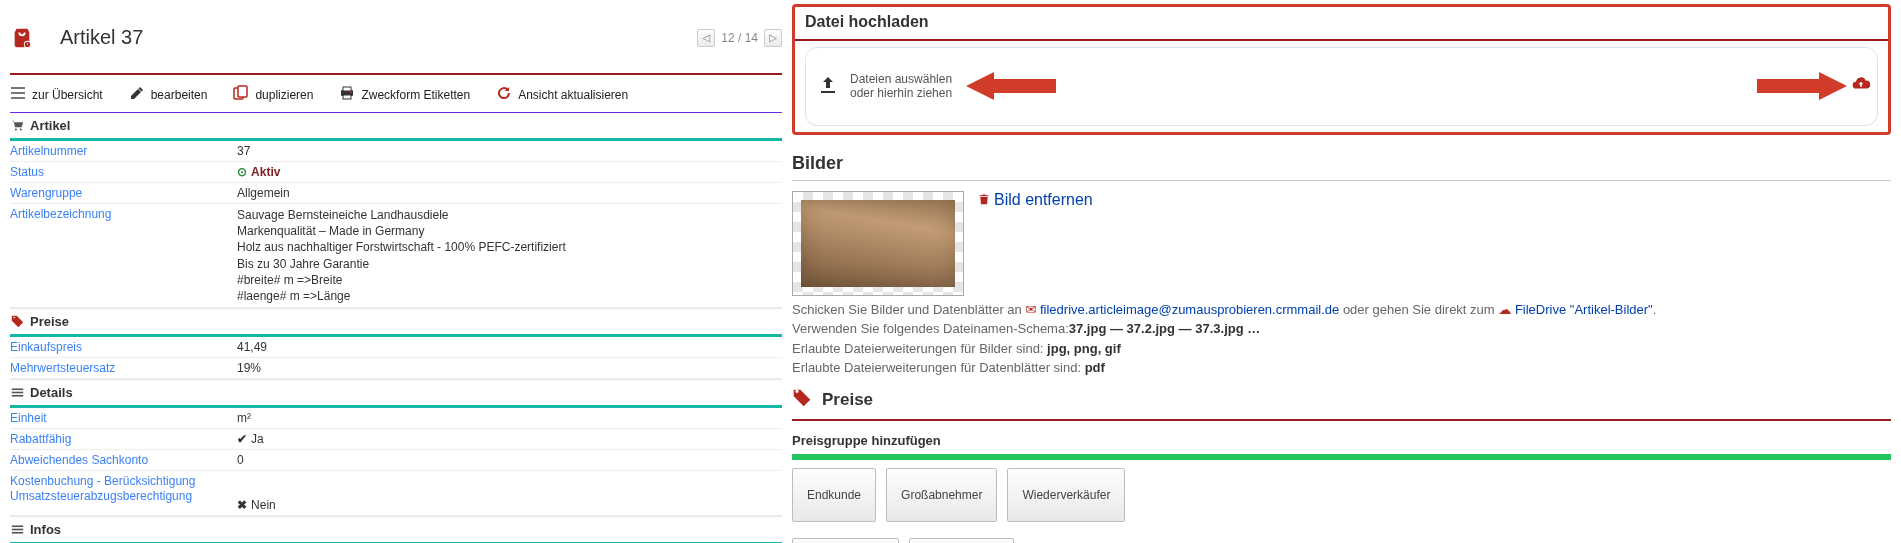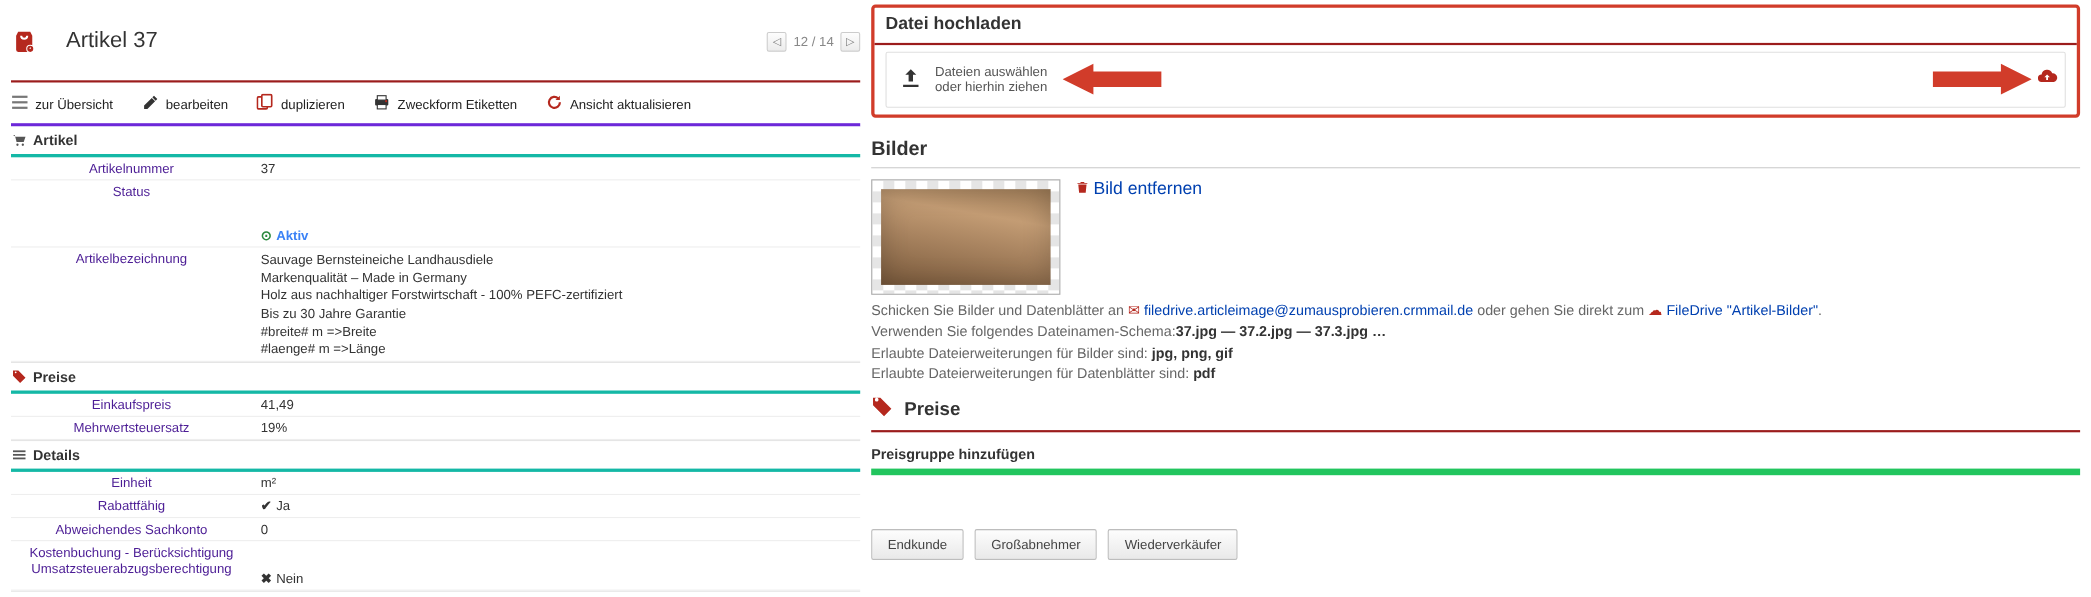--- a/index.html
+++ b/index.html
@@ -11,47 +11,47 @@
 
   
   .title-row { display:flex; align-items:center; padding:4px 0 8px 0; }
   .title-row .icon { width:24px; height:24px; margin-right:10px; display:flex; align-items:center; justify-content:center;}
   .title-row h1 { font-size:20px; font-weight:normal; margin:16px; flex:1; }
   .pager { display:flex; align-items:center; gap:6px; color:#888; font-size:12px; }
   .pager-btn { width:18px; height:18px; border:1px solid #ccc; background: linear-gradient(#fdfdfd,#ececec); border-radius:2px; display:flex; align-items:center; justify-content:center; color:#777; cursor:pointer; font-size:10px;}
   .red-hr { border:none; border-top:2px solid #9b1c1c; margin:0 0 4px 0; }
 
   
-  .toolbar { display:flex; align-items:center; gap:26px; padding:6px 0 8px 0; border-bottom:3px solid #6d28d9; }
+  .toolbar { display:flex; align-items:center; gap:26px; padding:6px 0 8px 0; border-bottom:1px solid #6d28d9; }
   .tool { display:flex; align-items:center; gap:6px; cursor:pointer; color:#222; }
   .tool svg, .tool .glyph { width:16px; height:16px; }
 
   
   .sec { border-top:1px solid #e5e5e5; border-bottom:3px solid #14b8a6; background:#fff; padding:5px 0; font-weight:bold; font-size:13px; display:flex; align-items:center; gap:6px; }
   .sec-first { border-top:none; }
   .sec .ico { width:14px; height:14px; display:inline-flex; align-items:center; justify-content:center; color:#444;}
 
   
   .fields { }
   .row { display:flex; border-bottom:1px solid #eee; padding:3px 0; }
-  .row .label { width:227px; text-align:center; padding-right:8px; color:#4c1d95; }
+  .row .label { width:227px; text-align:left; padding-right:8px; color:#3b82f6; }
   .row .val { flex:1; color:#333; }
   .row .val.multiline { white-space:pre-line; line-height:1.35; }
-  .pill-ok { color:#3b82f6; font-weight:bold; display:inline-flex; align-items:center; gap:4px;margin-top:40px;}
+  .pill-ok { color:#7f1d1d; font-weight:bold; display:inline-flex; align-items:center; gap:4px;}
   .pill-ok::before { content:"\2299"; color:#2b8a3e; }
   .pill-check { display:inline-flex; align-items:center; gap:4px;}
   .pill-check::before { content:"\2714"; font-weight:bold; }
   .pill-cross { display:inline-flex; align-items:center; gap:4px;margin-top:24px;}
   .pill-cross::before { content:"\2716"; font-weight:bold; }
 
   
   .upload-box { border:3px solid #d13c2a; border-radius:4px; margin-top:4px; padding:0 0 6px 0; background:#fff;}
   .upload-head { font-size:16px; font-weight:bold; padding:6px 10px 6px 10px; }
   .upload-hr { border:none; border-top:2px solid #9b1c1c; margin:2px 0 6px 0; }
-  .upload-inner { border:1px solid #e0e0e0; margin:0 10px; padding:10px 10px; display:flex; align-items:flex-end; position:relative; border-radius:2px;}
+  .upload-inner { border:1px solid #e0e0e0; margin:0 10px; padding:24px 10px; display:flex; align-items:flex-end; position:relative; border-radius:12px;}
   .upload-inner .drop { display:flex; align-items:center; gap:10px; cursor:pointer; }
   .upload-inner .drop .txt { line-height:1.2; color:#555; }
   .cloud-icon { position:absolute; right:6px; top:50%; transform:translateY(-50%); color:#b5281e; font-size:18px; }
   .arrow { position:absolute; top:50%; transform:translateY(-50%); }
   .arrow svg { display:block; }
   .arrow.a1 { left:160px; }
   .arrow.a2 { right:30px; }
 
   .bilder-head { font-size:18px; font-weight:bold; padding:10px 0 6px 0; border-bottom:1px solid #ccc; margin-top:8px;}
   .bilder-row { display:flex; align-items:flex-start; gap:14px; padding:10px 0 4px 0; }
@@ -65,21 +65,21 @@
   .small { font-size:13px; color:#666; line-height:1.5; }
   .small .link { color:#0040b0; cursor:pointer; }
   .small .red { color:#b5281e; }
   .small b { color:#333; }
 
   .preise-title { display:flex; align-items:center; gap:10px; font-size:17px; font-weight:bold; padding:10px 0 6px 0;}
   .preise-hr { border:none; border-top:2px solid #9b1c1c; margin:0 0 6px 0;}
   .sub-head { font-size:13px; font-weight:bold; padding:6px 0; border-bottom:6px solid #22c55e;}
 
   .btnbar { display:flex; gap:10px; padding:8px 0; }
-  .btn { border:1px solid #bdbdbd; background:linear-gradient(#fdfdfd,#e9e9e9); color:#444; padding:6px 14px; border-radius:2px; cursor:pointer; display:inline-flex; align-items:flex-end; gap:6px; font-size:12px;margin-top:41px;}
+  .btn { border:1px solid #bdbdbd; background:linear-gradient(#fdfdfd,#e9e9e9); color:#444; padding:19px 14px; border-radius:2px; cursor:pointer; display:inline-flex; align-items:flex-end; gap:6px; font-size:12px;}
   .btn .g { font-size:12px; }
 
   
   .icon-shopping { fill:#b5281e; }
 </style>
 </head>
 <body>
 
 <div class="wrap">
 
@@ -162,20 +162,24 @@
       <span>Artikel</span>
     </div>
     <div class="fields">
       <div class="row">
           <div class="label">Artikelnummer</div>
           <div class="val">37</div>
         </div>
       <div class="row">
           <div class="label">Status</div>
           <div class="val"><span class="pill-ok">Aktiv</span></div>
+        </div>
+      <div class="row">
+          <div class="label">Warengruppe</div>
+          <div class="val">Allgemein</div>
         </div>
       <div class="row">
           <div class="label">Artikelbezeichnung</div>
           <div class="val multiline">Sauvage Bernsteineiche Landhausdiele
 Markenqualität – Made in Germany
 Holz aus nachhaltiger Forstwirtschaft - 100% PEFC-zertifiziert
 Bis zu 30 Jahre Garantie
 #breite# m =&gt;Breite
 #laenge# m =&gt;Länge</div>
         </div>

